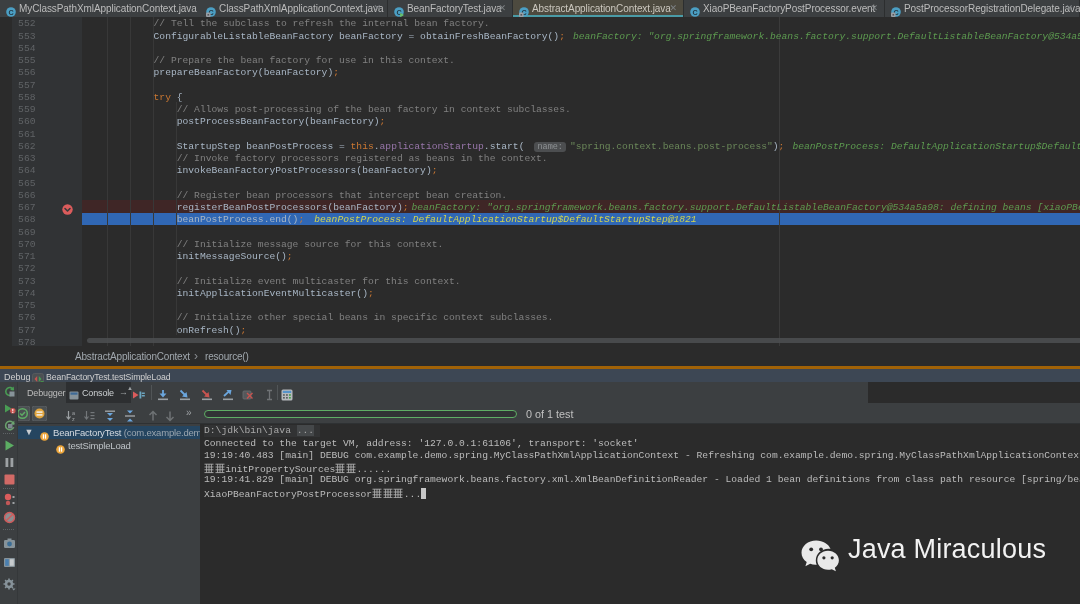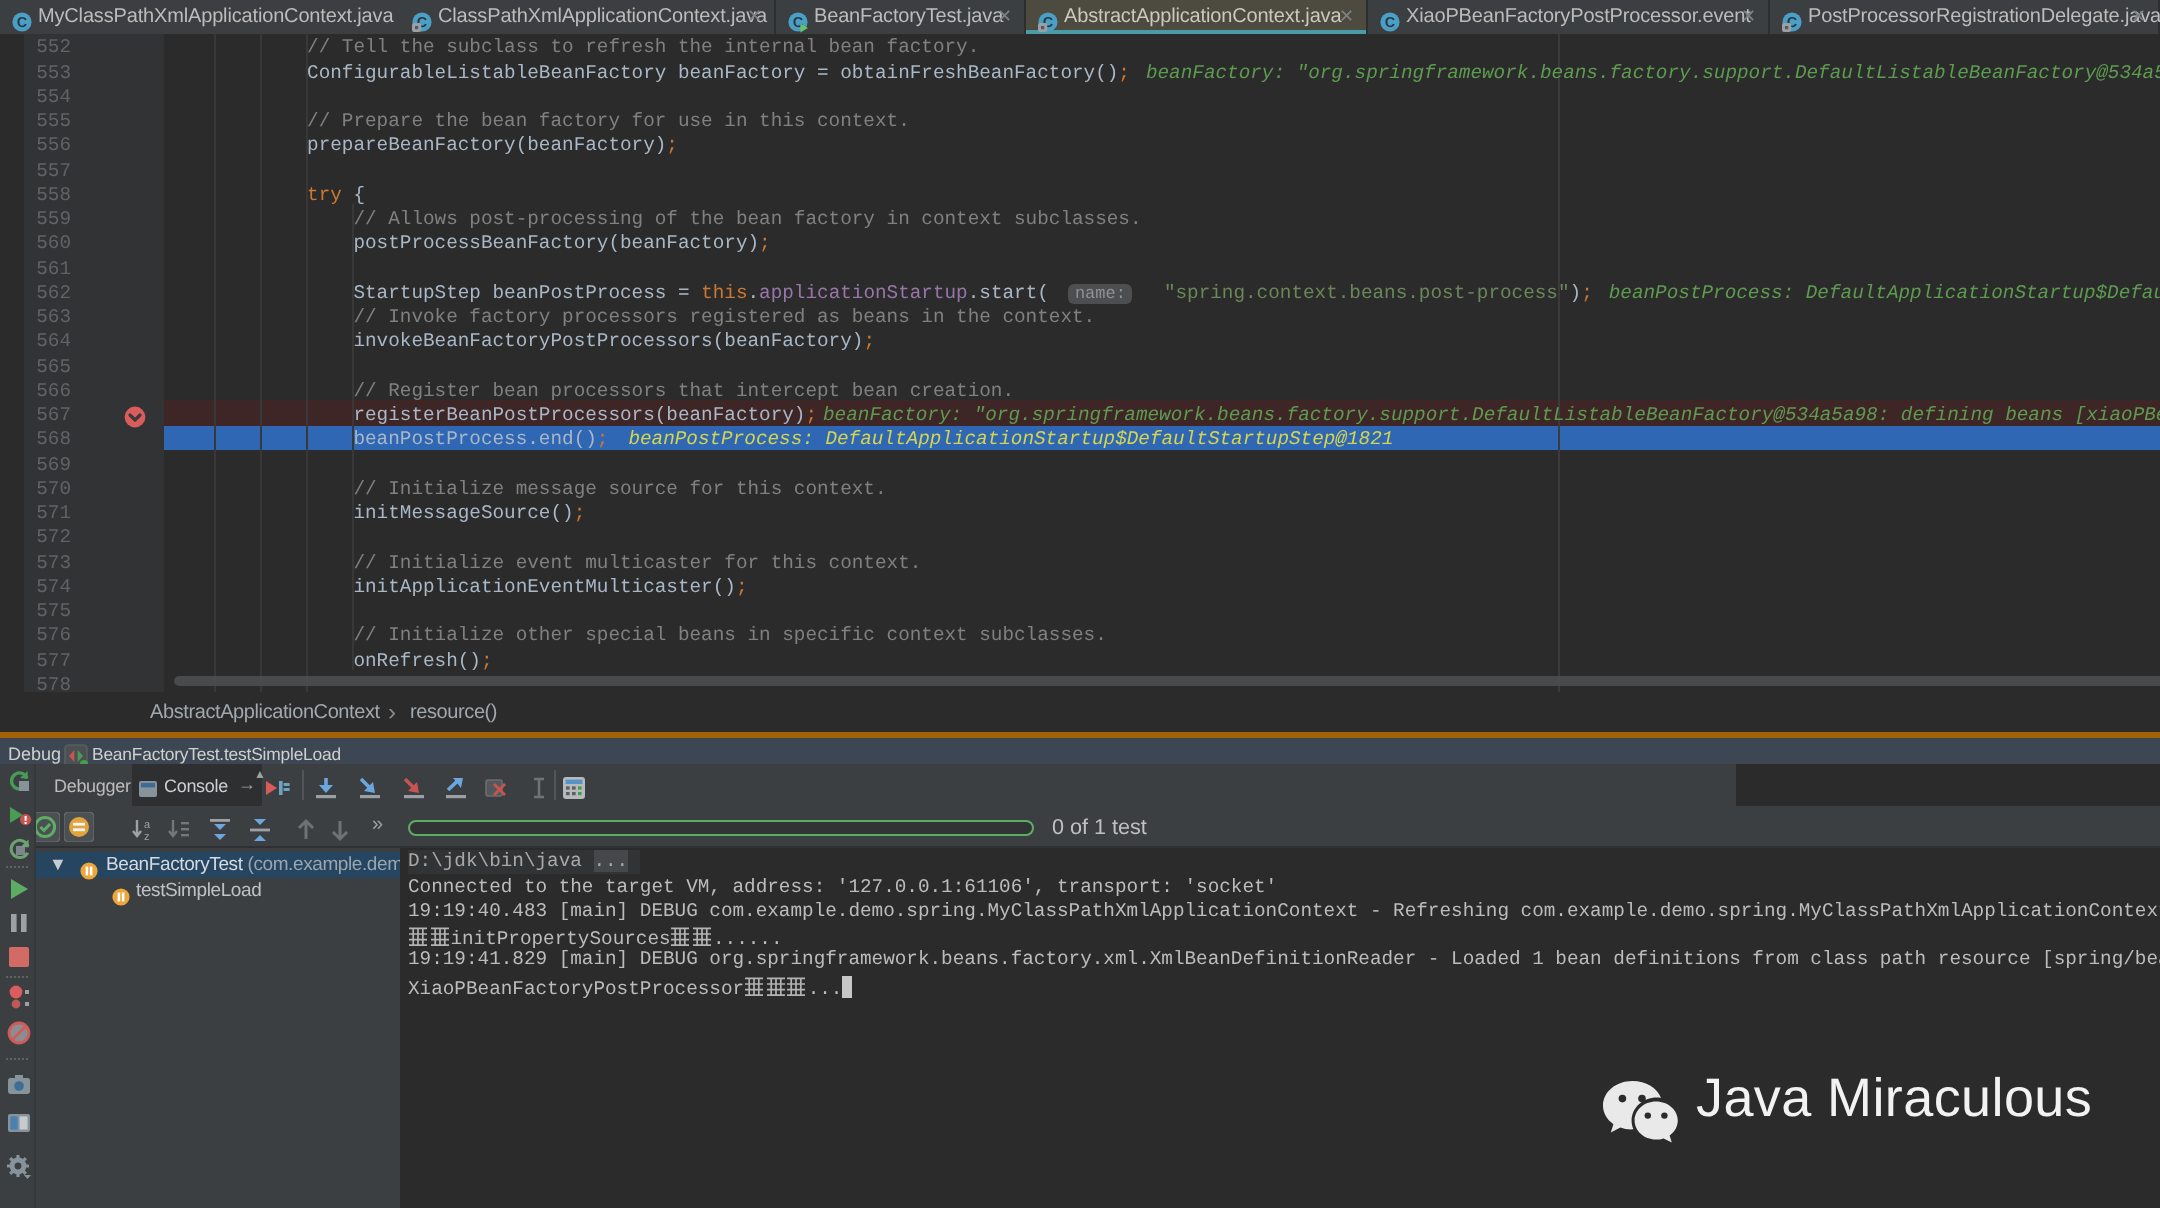--- a/index.html
+++ b/index.html
@@ -3,21 +3,21 @@
 * { margin:0; padding:0; box-sizing:border-box; }
 html,body { width:1080px; height:604px; overflow:hidden; background:#2b2b2b; }
 body { position:relative; font-family:"Liberation Sans",sans-serif; }
 .abs { position:absolute; }
 .mono { font-family:"Liberation Mono",monospace; font-size:9.67px; line-height:12.26px; white-space:pre; }
 .cl { height:12.26px; }
 .d { color:#a9b7c6; } .cm { color:#808080;text-align:center; } .k { color:#cc7832; } .o { color:#cc7832; }
 .s { color:#6a8759; } .f { color:#9876aa; }
 .hint { color:#5d9b50; font-style:italic; margin-left:8px; }
 .hinty { color:#d3d54e; font-style:italic; margin-left:8px; }
-.pill { background:#4c4e50; color:#8e9294; border-radius:3px; font-size:8.5px; padding:0 3px; margin:0 16px 0 10px; font-style:normal; }
+.pill { background:#4c4e50; color:#8e9294; border-radius:3px; font-size:8.5px; padding:0 3px; margin:0 4px 0 10px; font-style:normal; }
 .tab { position:absolute; top:0; height:17px; background:#3c3f41; border-right:1px solid #2c2e2f; }
 .tab .tx { position:absolute; top:2.5px; font-size:10px; color:#bcbcbc; letter-spacing:-0.08px; }
 .tab .x { position:absolute; top:3px; font-size:9px; color:#7d8184; }
 </style></head><body>
 <div class="abs" style="left:0;top:0;width:1080px;height:17px;background:#3c3f41"></div>
 <div class="tab" style="left:0px;width:224px;background:#3c3f41">
     <div style="position:absolute;left:6px;top:3.5px"><svg width="10" height="11" viewBox="0 0 10 11" style=""></svg></div>
     <span class="tx" style="left:19px;color:#bcbcbc">MyClassPathXmlApplicationContext.java</span>
     <span class="x" style="right:6px">✕</span>
   </div>

